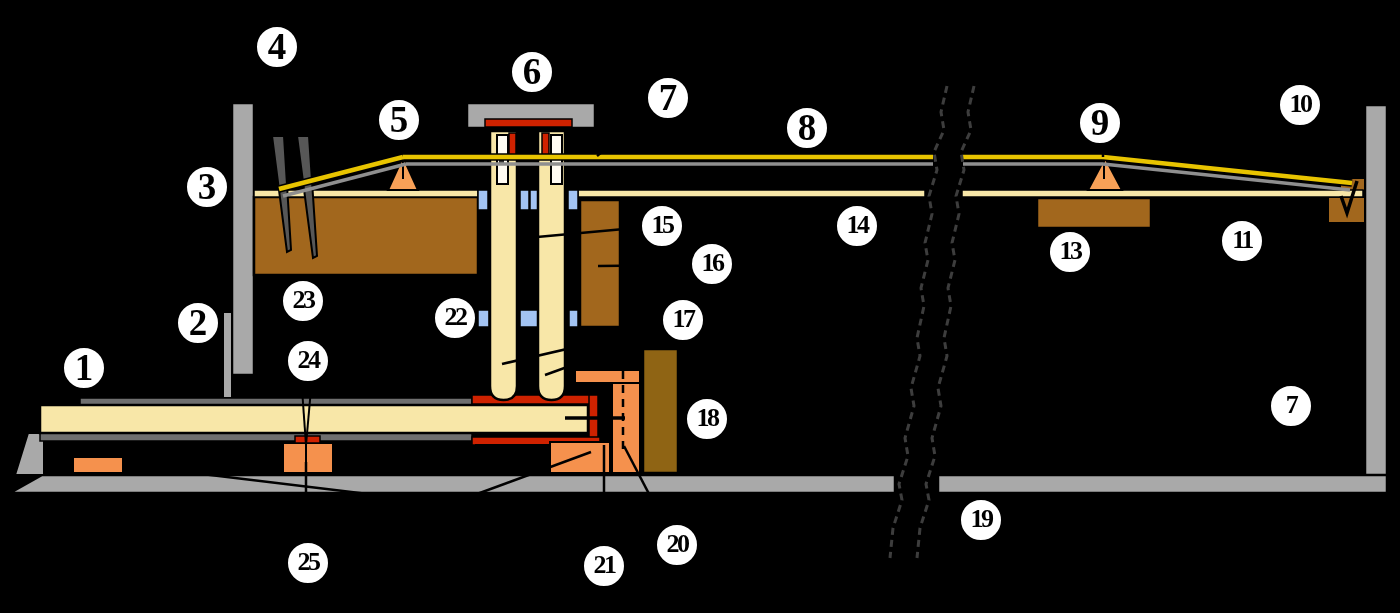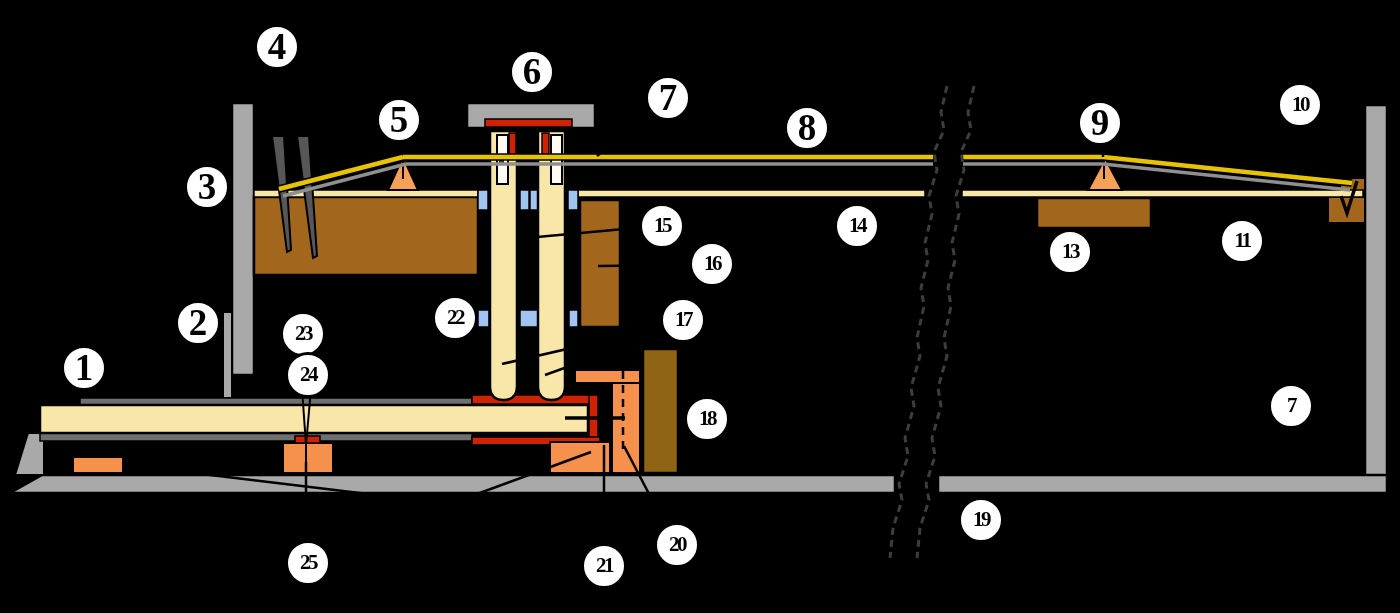--- a/index.html
+++ b/index.html
@@ -8,21 +8,21 @@
     overflow:hidden;font-family:"Liberation Serif",serif;
   }
   #diagram-svg{position:absolute;left:0;top:0;}
   .lbl{
     position:absolute;width:46px;height:46px;box-sizing:border-box;
     background:#fff;border:3px solid #000;border-radius:50%;
     display:flex;align-items:center;justify-content:center;
     color:#000;font-weight:700;font-family:"Liberation Serif",serif;
     font-size:37px;line-height:1;z-index:5;
   }
-  .lbl.two{font-size:21px;letter-spacing:-2.5px;}
+  .lbl.two{font-size:26px;letter-spacing:-2.5px;}
   .lbl span{transform:translateY(-1px);}
 </style>
 </head>
 <body>
 
 <div id="stage">
 <svg id="diagram-svg" width="1400" height="613" viewBox="0 0 1400 613">
 
   <g>
     <rect x="1365" y="105" width="22" height="388" style="fill:var(--c-case-gray)" stroke="#000" stroke-width="2.5"></rect>
@@ -214,22 +214,22 @@
     </div>
     <div class="lbl two" style="left: 654px; top: 522px;">
       <span>20</span>
     </div>
     <div class="lbl two" style="left: 581px; top: 543px; justify-content: center;">
       <span>21</span>
     </div>
     <div class="lbl two" style="left: 432px; top: 295px;">
       <span>22</span>
     </div>
-    <div class="lbl two" style="left: 280px; top: 278px; margin-top: 33px;">
+    <div class="lbl two" style="left: 280px; top: 278px;">
       <span>23</span>
     </div>
-    <div class="lbl two" style="left: 285px; top: 352px; font-family: Liberation Serif, serif;">
+    <div class="lbl two" style="left: 285px; top: 338px; font-family: Liberation Serif, serif;">
       <span>24</span>
     </div>
     <div class="lbl two" style="left: 285px; top: 540px;">
       <span>25</span>
     </div>
   </div>
 
 </body></html>

